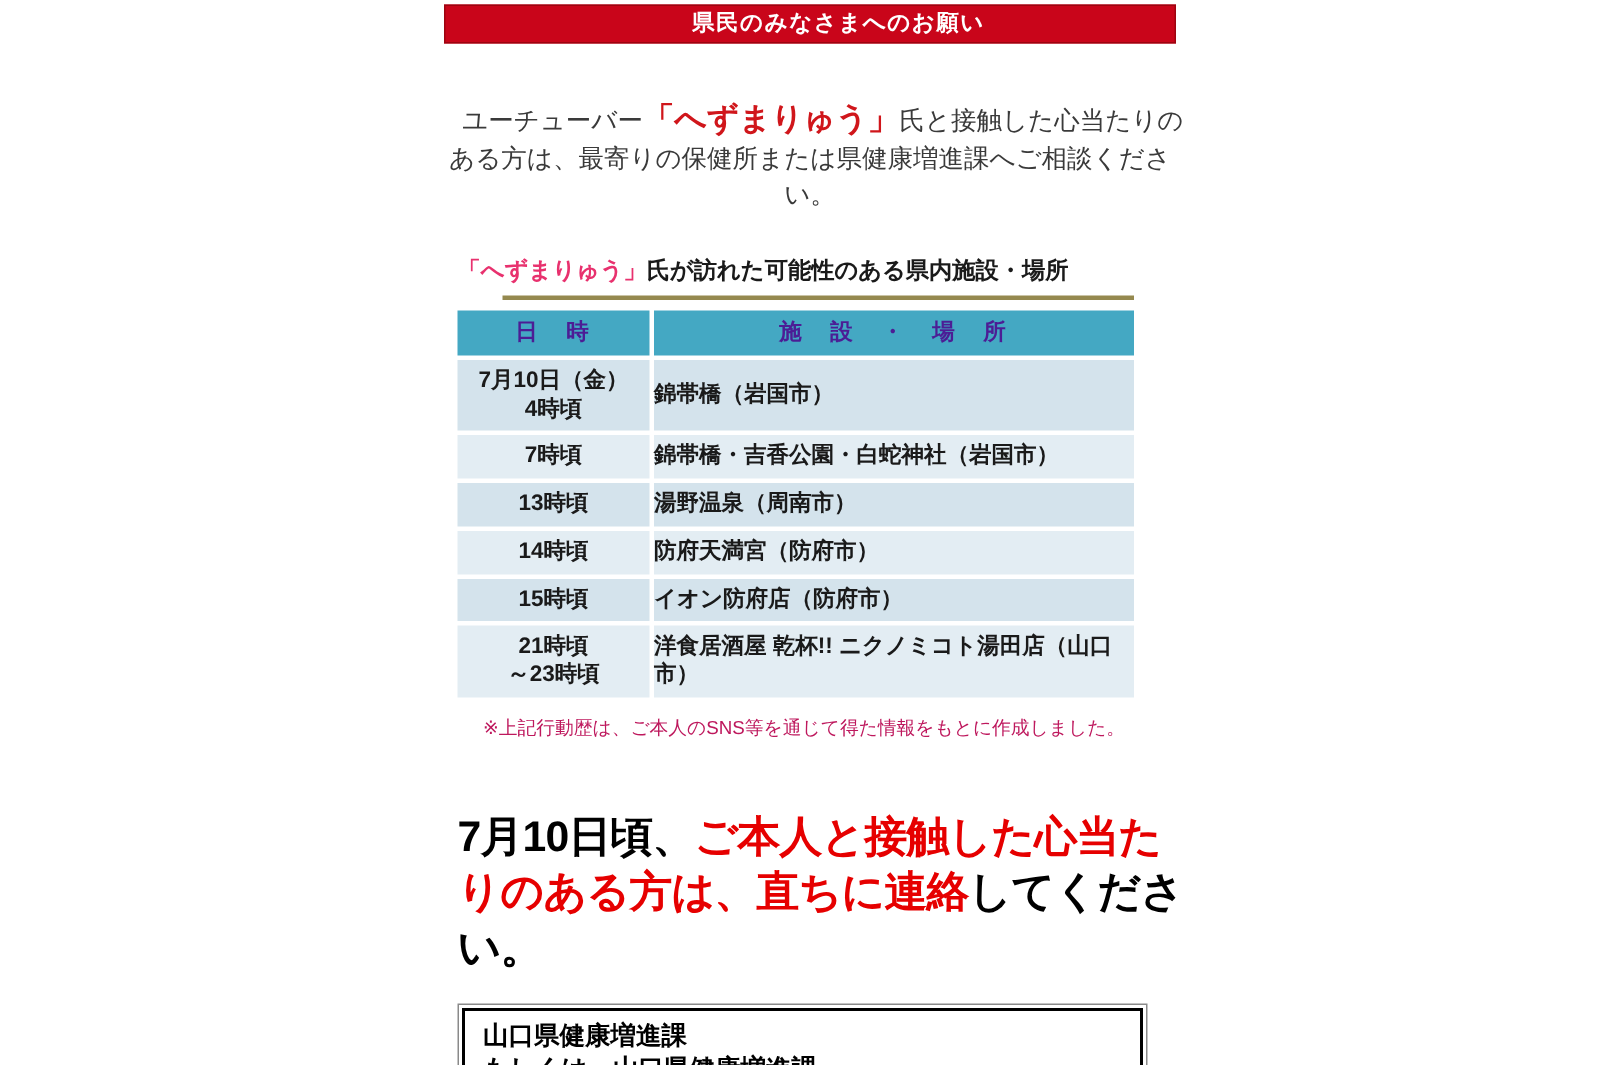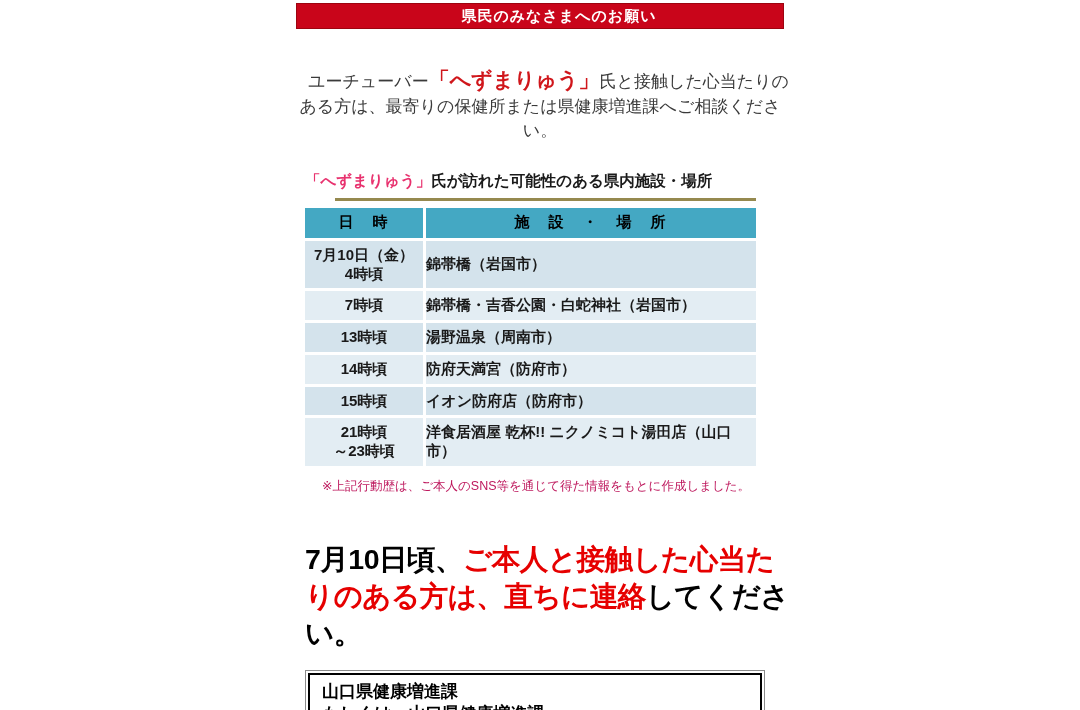--- a/index.html
+++ b/index.html
@@ -44,25 +44,25 @@
   .rule{
     margin:6px 0 0 45px;width:421px;height:3px;background:var(--rule-olive);
   }
   
   table.visits{
     margin:4px 0 0 12px;width:457px;
     border-collapse:separate;border-spacing:3px;
     font-size:15px;font-weight:bold;
   }
   table.visits th{
-    background:var(--header-teal);color:#000000;height:30px;
+    background:var(--header-teal);color:#4c1d95;height:30px;
     font-size:15px;font-weight:bold;text-align:center;letter-spacing:2px;
   }
   table.visits td{padding:5px 0;line-height:1.25;}
-  td.time-cell{width:118px;text-align:center;}
+  td.time-cell{width:128px;text-align:center;}
   td.place-cell{padding-left:14px;text-align:left;margin-left:27px;}
   table.visits tbody tr:nth-child(odd) td{background:var(--row-odd);}
   table.visits tbody tr:nth-child(even) td{background:var(--row-even);}
   
   .note{margin:9px 0 0 32px;font-size:12.5px;color:#be185d;}
   
   .message{
     margin:46px 0 0 15px;width:486px;
     font-size:28.5px;font-weight:bold;line-height:1.3;color:#000000;
     letter-spacing:-0.5px;

